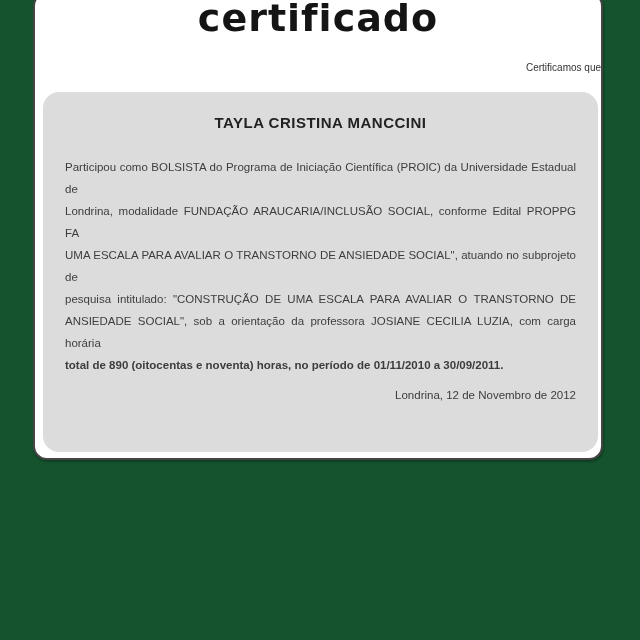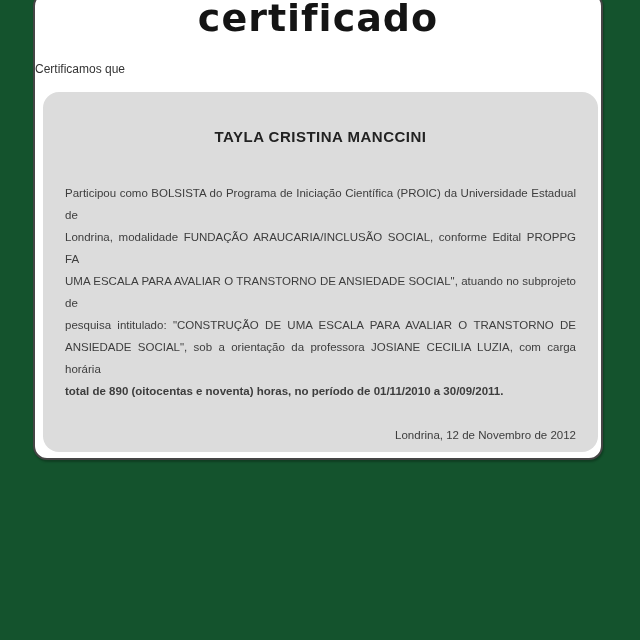--- a/index.html
+++ b/index.html
@@ -41,61 +41,60 @@
     letter-spacing: 1px;
     color: #141414;
     text-transform: lowercase;
     font-family: "DejaVu Sans", sans-serif;
   }
   .cert-subtitle {
     position: absolute;
     top: 68px;
     left: 0;
     width: 100%;
-    text-align: left;
-    font-size: 12px;
+    text-align: right;
+    font-size: 10px;
     color: #333333;
   }
   .recipient-panel {
     position: absolute;
     left: 8px;
     top: 98px;
     width: 555px;
     height: 360px;
     background: #dcdcdc;
     border-radius: 16px;
     box-sizing: border-box;
     padding: 22px 22px 0 22px;
   }
   .recipient-name {
     text-align: center;
     font-size: 15px;
     font-weight: bold;
     letter-spacing: 0.5px;
     color: #222222;
     line-height: 18px;
-    margin-top: 14px;
   }
   .body-text {
-    margin-top: 36px;
+    margin-top: 24px;
     font-size: 11.5px;
     color: #3d3d3d;
   }
   .body-line {
     line-height: 22px;
     text-align: justify;
     text-align-last: justify;
     white-space: normal;
   }
   .body-line.last {
     text-align-last: left;
     font-weight: bold;
   }
   .date-line {
-    margin-top: 26px;
+    margin-top: 12px;
     text-align: right;
     font-size: 11.5px;
     color: #3d3d3d;
     line-height: 14px;
   }
 </style>
 </head>
 <body>
 
 <div class="stage">

